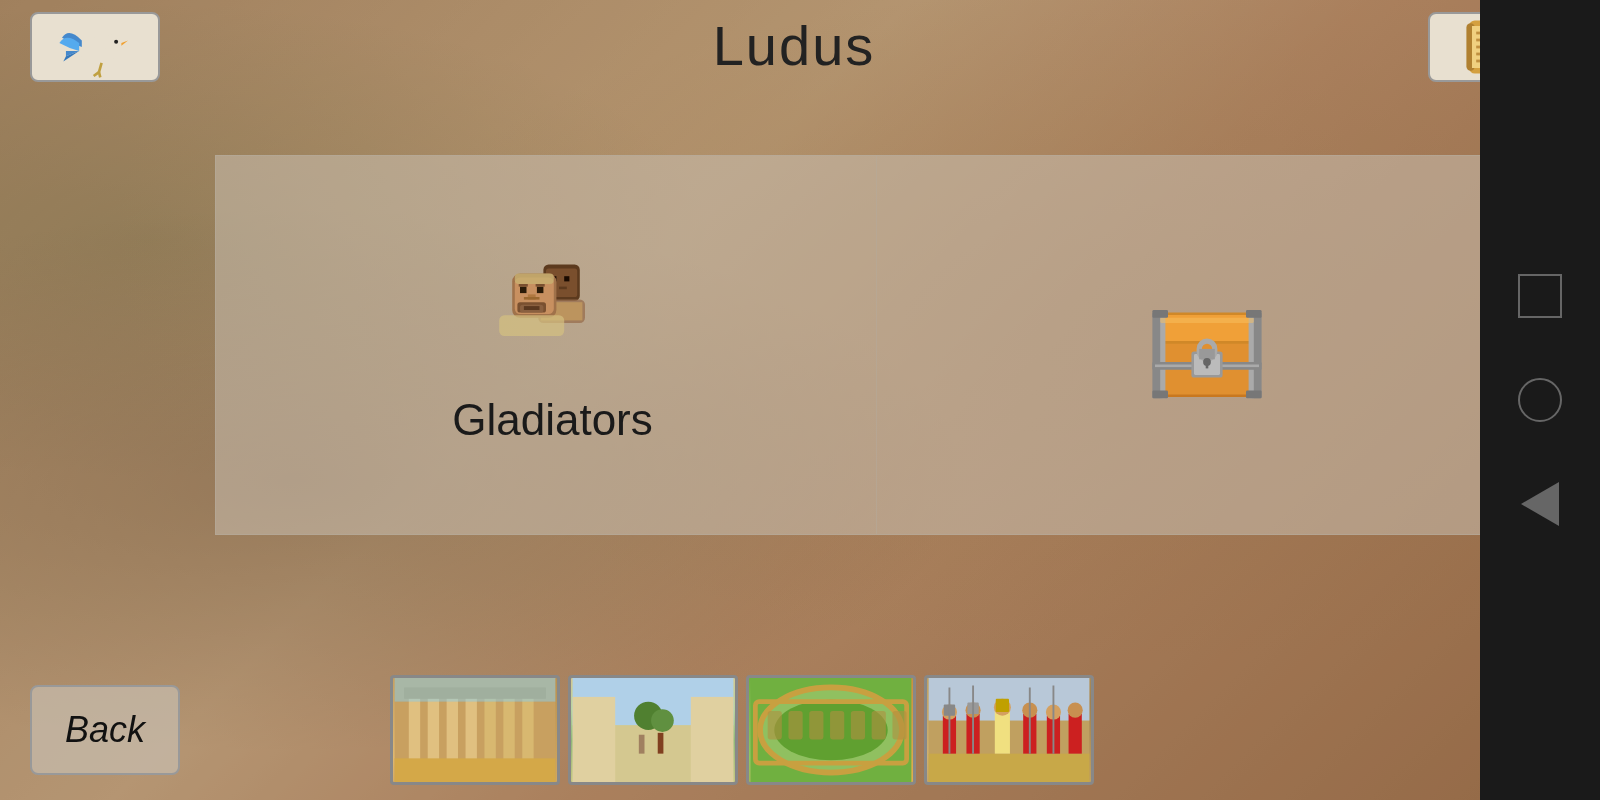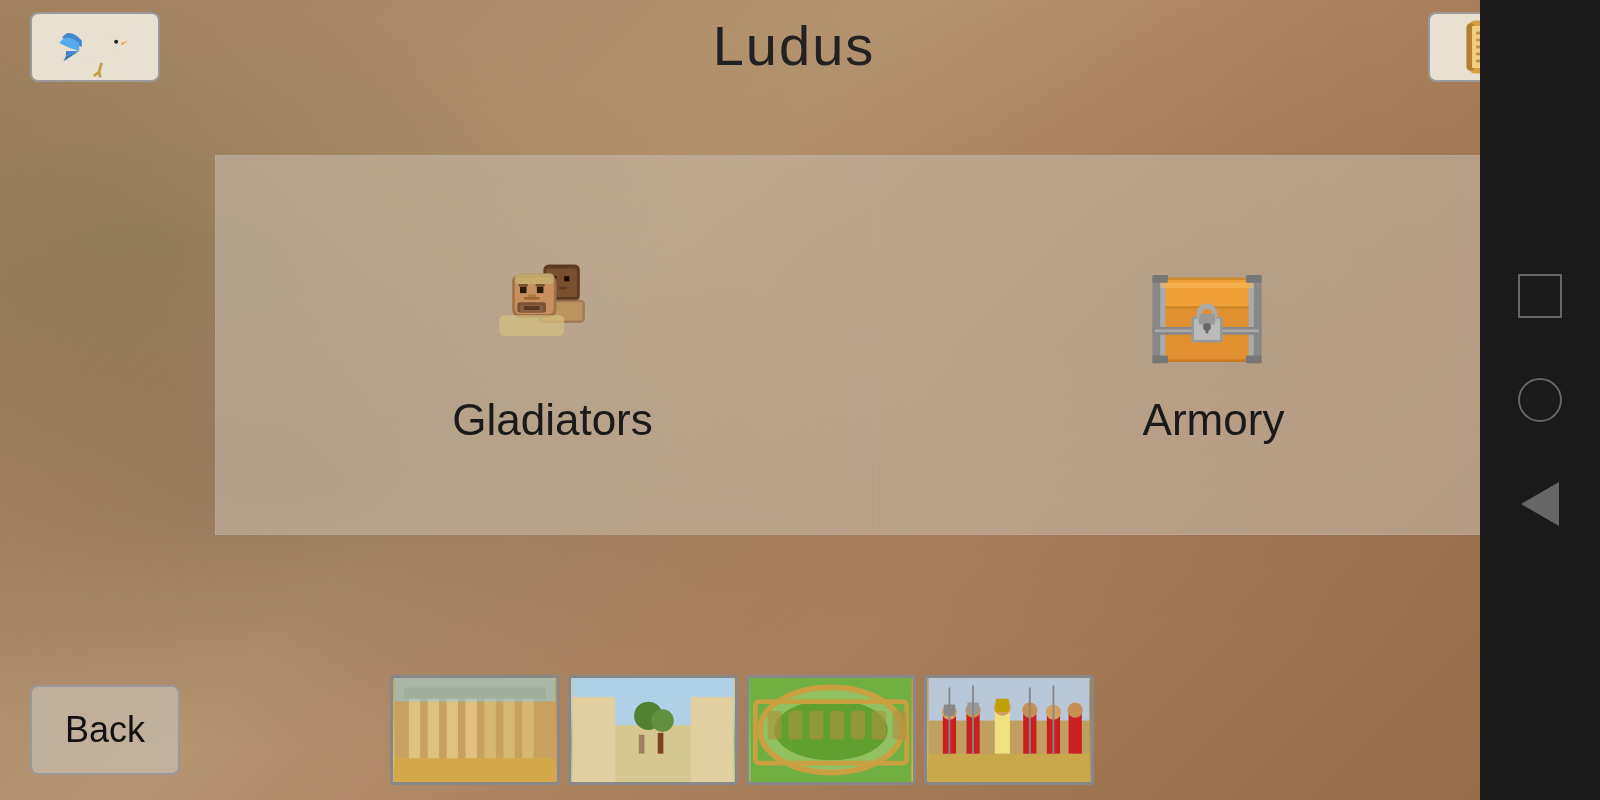--- a/index.html
+++ b/index.html
@@ -181,20 +181,21 @@
 
     
     #bottom-area {
       position: absolute;
       bottom: 10px;
       left: 0;
       right: 32px;
       height: 120px;
       display: flex;
       align-items: center;
+      font-style: italic;
     }
 
     #back-button {
       margin-left: 30px;
       width: 150px;
       height: 90px;
       background: rgba(200,190,175,0.7);
       border: 2px solid #999;
       border-radius: 8px;
       font-size: 36px;
@@ -361,21 +362,20 @@
           <rect x="49" y="58" width="2" height="5" fill="#666666"></rect>
 
           <rect x="14" y="24" width="72" height="4" rx="1" fill="#f8c060" opacity="0.5"></rect>
 
           <rect x="8" y="18" width="12" height="6" rx="1" fill="#777777"></rect>
           <rect x="80" y="18" width="12" height="6" rx="1" fill="#777777"></rect>
           <rect x="8" y="80" width="12" height="6" rx="1" fill="#777777"></rect>
           <rect x="80" y="80" width="12" height="6" rx="1" fill="#777777"></rect>
         </svg>
       </div>
-      <span class="item-label">Armory</span>
     </div>
 
   </div>
 
   <div id="bottom-area">
 
     <div id="back-button">
       <span>Back</span>
     </div>
 

